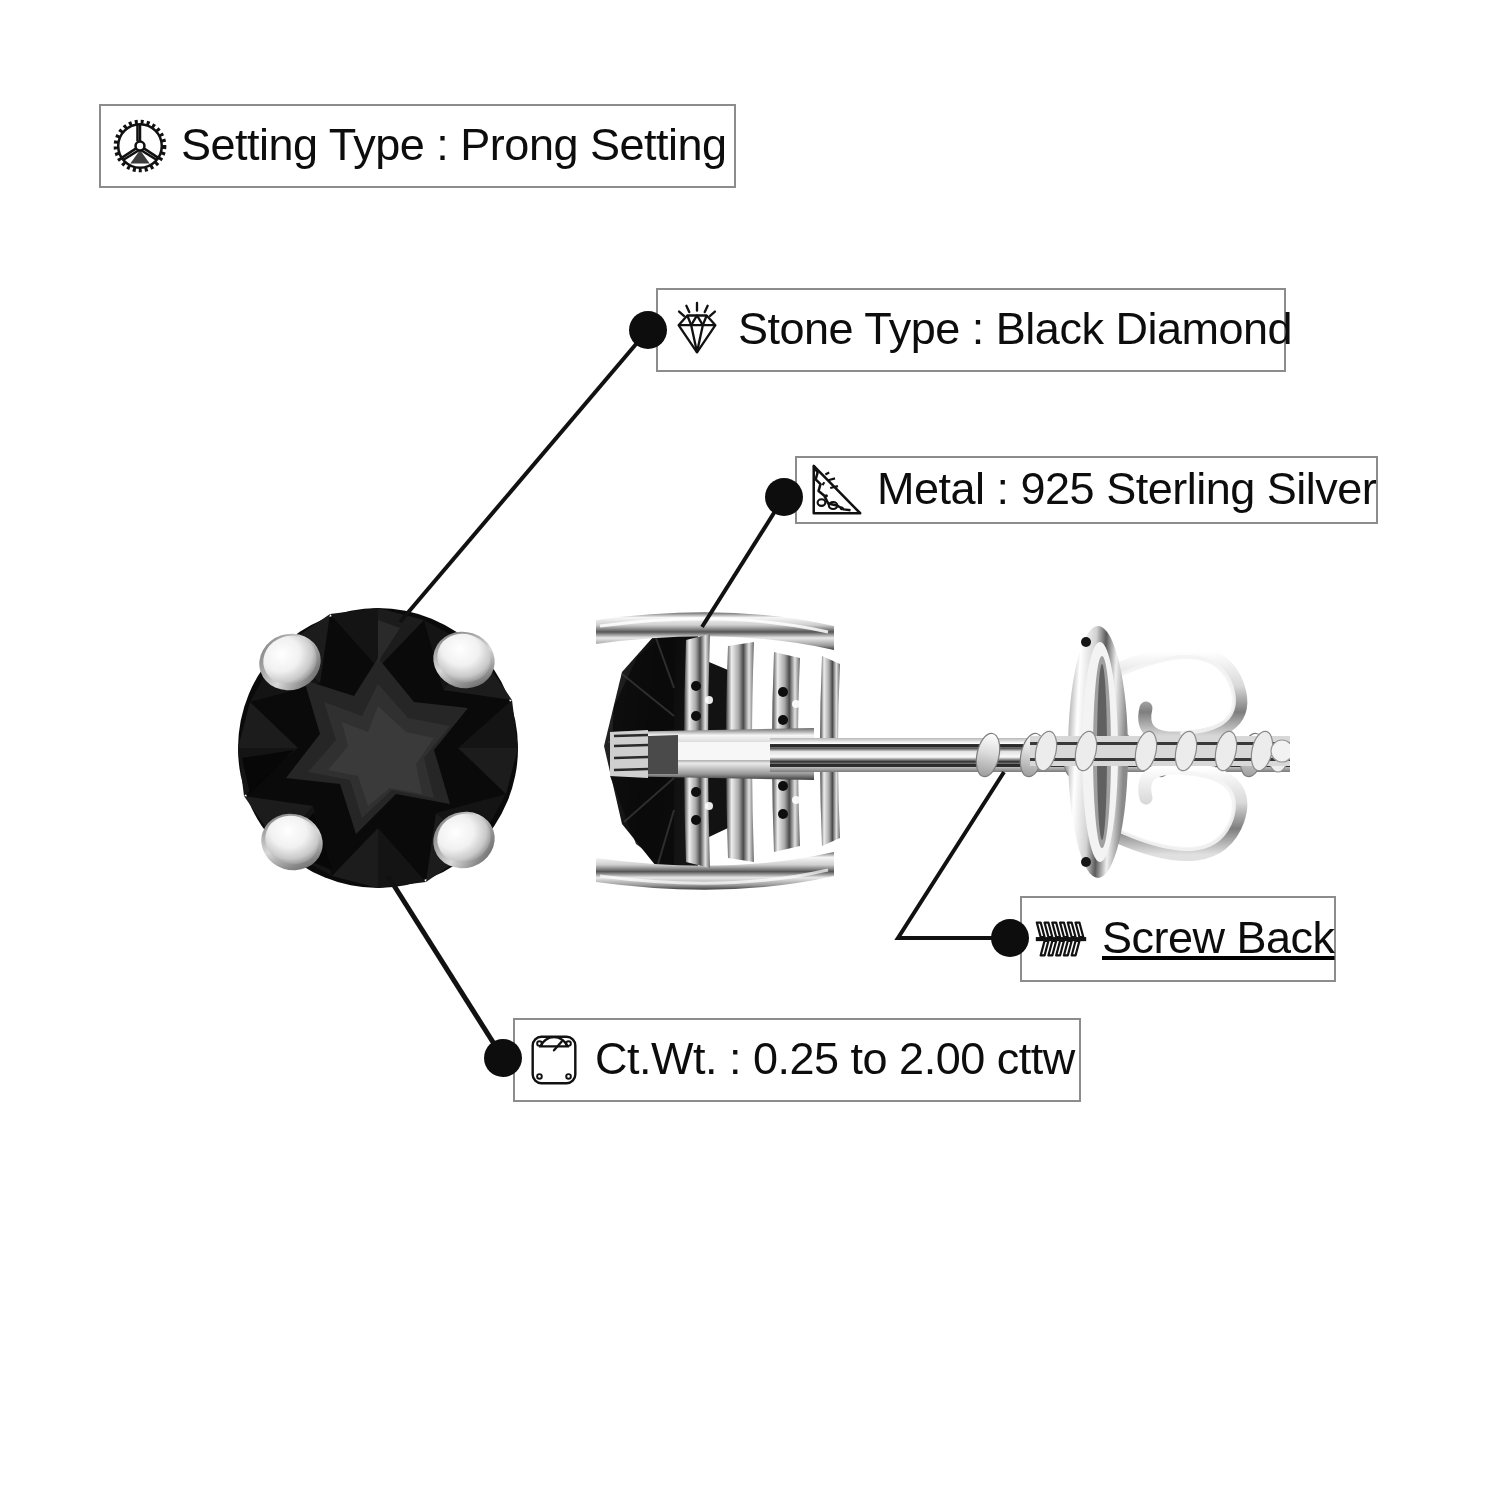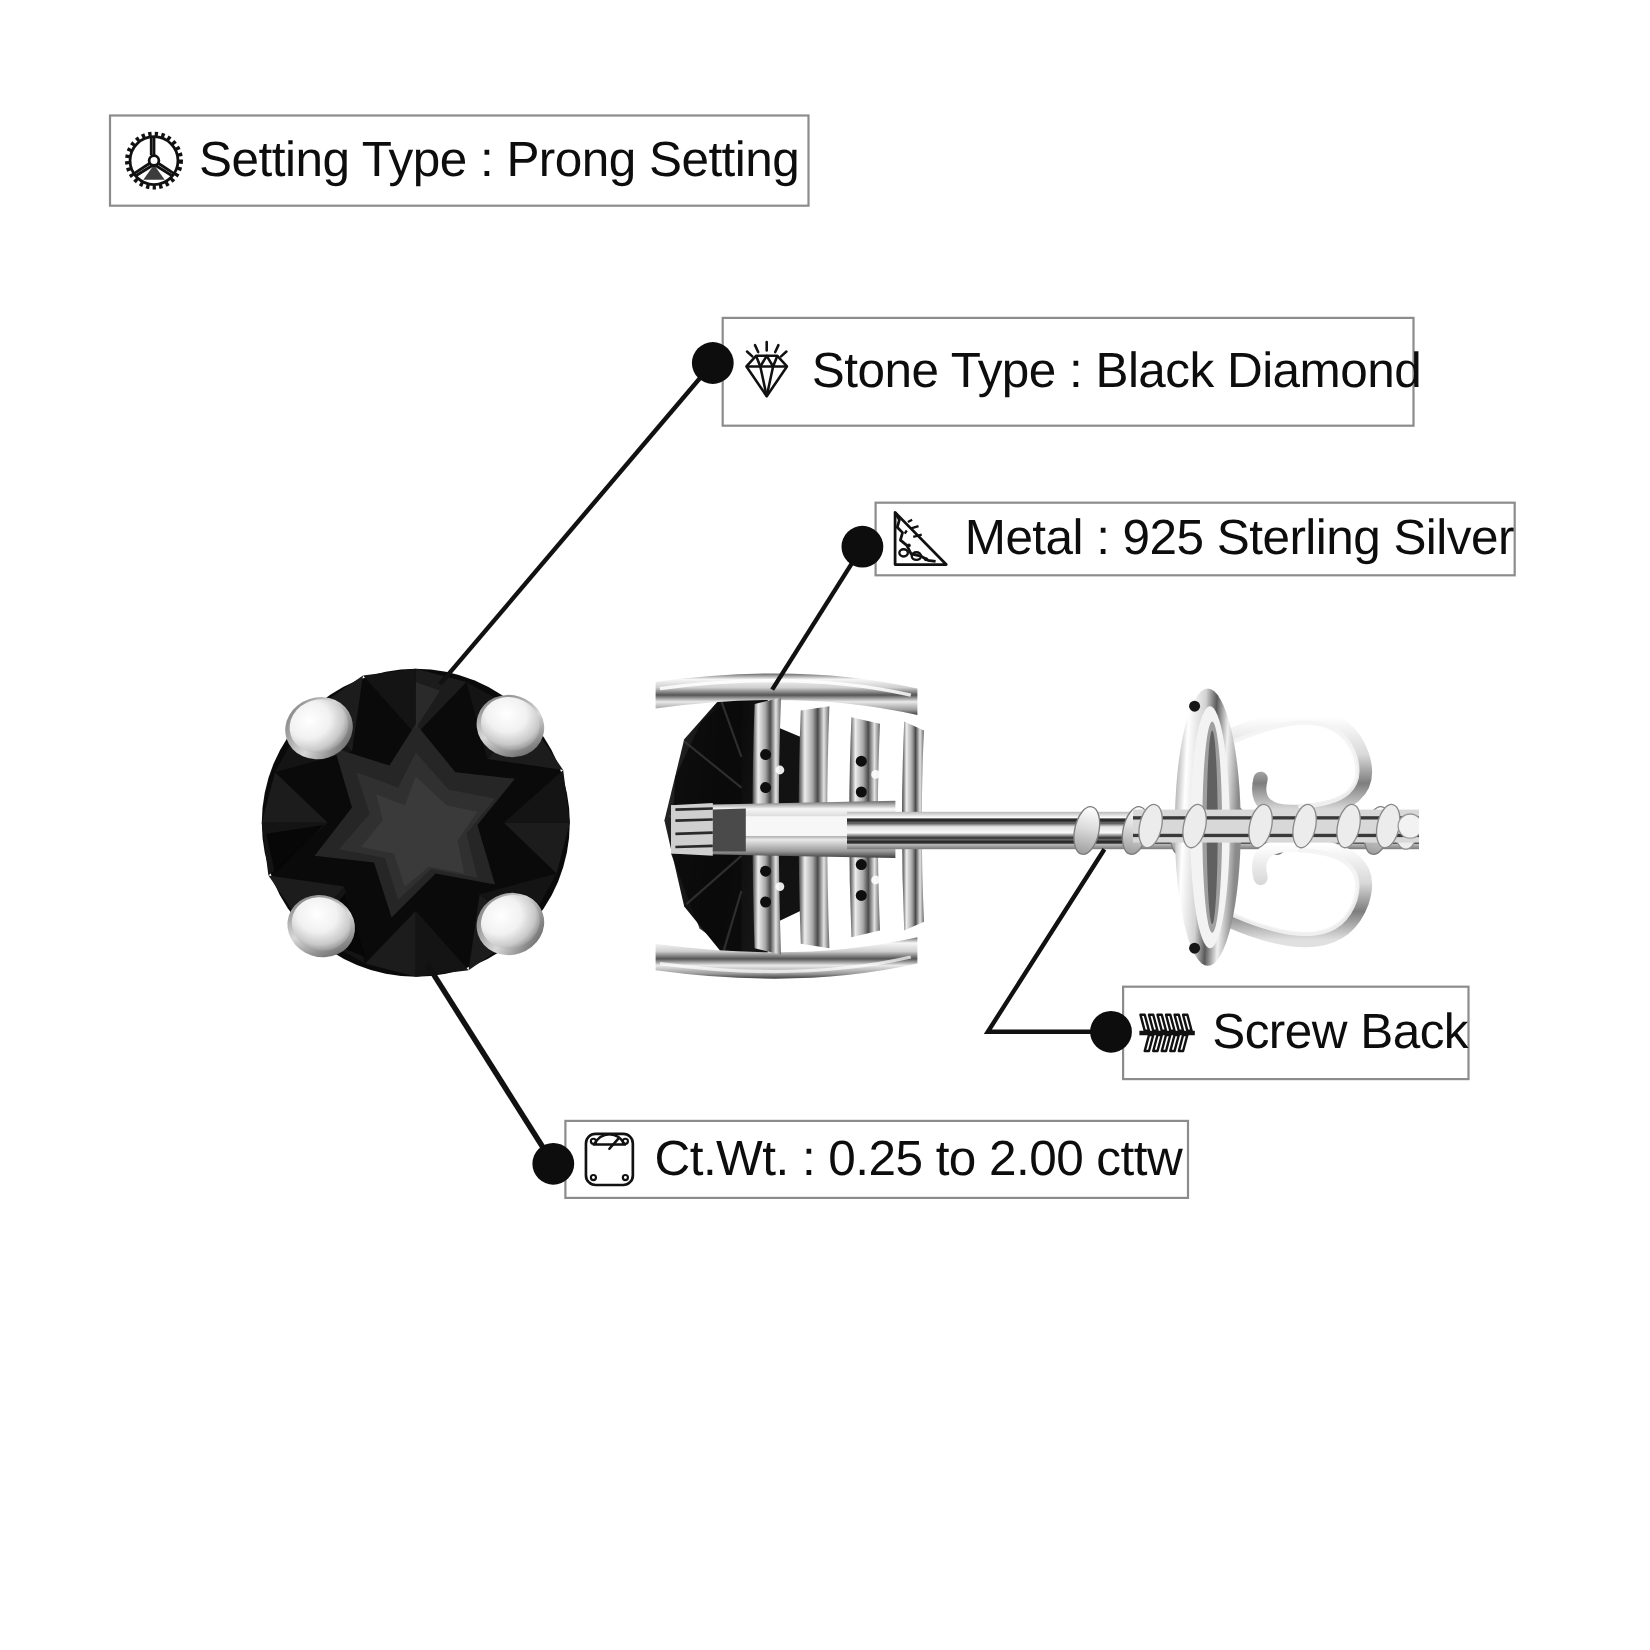--- a/index.html
+++ b/index.html
@@ -325,21 +325,21 @@
         <path d="M36 34.5 L50.5 44"></path>
         <path d="M33.6 36.6 L49 46.2"></path>
         <path d="M28 34.5 L13.5 44"></path>
         <path d="M30.4 36.6 L15 46.2"></path>
       </g>
       <path d="M32 36 L22 50 L42 50 Z" fill="#111111" opacity="0.82"></path>
     </svg>
     <span class="txt">Setting Type : Prong Setting</span>
   </div>
 
-  <div class="callout" style="left:656px; top:288px; width:630px; height:100px;">
+  <div class="callout" style="left:656px; top:288px; width:630px; height:84px;">
     <svg class="ico" width="62" height="62" viewBox="0 0 64 64">
       <g fill="none" stroke="#111111" stroke-width="2.4" stroke-linejoin="round">
         <path d="M13 27 L22 17 L42 17 L51 27 L32 55 Z"></path>
         <path d="M13 27 L51 27"></path>
         <path d="M22 17 L26 27 L32 55"></path>
         <path d="M42 17 L38 27 L32 55"></path>
         <path d="M26 27 L32 17 L38 27"></path>
       </g>
       <g stroke="#111111" stroke-width="2.4" stroke-linecap="round">
         <path d="M32 4 L32 12"></path>
@@ -363,41 +363,41 @@
         <path d="M18 27 L20 24"></path>
         <ellipse cx="17" cy="45" rx="4" ry="3.4"></ellipse>
         <ellipse cx="29" cy="48" rx="4.4" ry="3.6"></ellipse>
       </g>
       <circle cx="38" cy="51" r="1.9" fill="#111111"></circle>
       <circle cx="22" cy="38" r="1.7" fill="#111111"></circle>
     </svg>
     <span class="txt">Metal : 925 Sterling Silver</span>
   </div>
 
-  <div class="callout" style="left:1020px; top:896px; width:316px; height:86px;">
+  <div class="callout" style="left:1020px; top:896px; width:316px; height:86px;text-decoration:underline;">
     <svg class="ico" width="62" height="62" viewBox="0 0 64 64">
       <g fill="none" stroke="#111111" stroke-width="2.3" stroke-linejoin="round">
         <path d="M7 15 L11 15 L15 30 L11 30 Z"></path>
         <path d="M15 15 L19 15 L23 30 L19 30 Z"></path>
         <path d="M23 15 L27 15 L31 30 L27 30 Z"></path>
         <path d="M31 15 L35 15 L39 30 L35 30 Z"></path>
         <path d="M39 15 L43 15 L47 30 L43 30 Z"></path>
         <path d="M47 15 L51 15 L55 30 L51 30 Z"></path>
         <path d="M11 49 L15 34 L19 34 L15 49 Z"></path>
         <path d="M19 49 L23 34 L27 34 L23 49 Z"></path>
         <path d="M27 49 L31 34 L35 34 L31 49 Z"></path>
         <path d="M35 49 L39 34 L43 34 L39 49 Z"></path>
         <path d="M43 49 L47 34 L51 34 L47 49 Z"></path>
       </g>
       <rect x="6" y="30" width="52" height="4.2" fill="#111111"></rect>
     </svg>
     <span class="txt">Screw Back</span>
   </div>
 
-  <div class="callout" style="left:513px; top:1018px; width:568px; height:72px;">
+  <div class="callout" style="left:513px; top:1018px; width:568px; height:84px;">
     <svg class="ico" width="62" height="62" viewBox="0 0 64 64">
       <rect x="10" y="8" width="44" height="48" rx="9" ry="9" fill="none" stroke="#111111" stroke-width="2.5"></rect>
       <path d="M18 18 A15 15 0 0 1 46 18 Z" fill="none" stroke="#111111" stroke-width="2.4"></path>
       <path d="M32 22 L40 13" stroke="#111111" stroke-width="2.4" stroke-linecap="round"></path>
       <g fill="none" stroke="#111111" stroke-width="2">
         <circle cx="17" cy="15" r="2.4"></circle>
         <circle cx="47" cy="15" r="2.4"></circle>
         <circle cx="17" cy="49" r="2.4"></circle>
         <circle cx="47" cy="49" r="2.4"></circle>
       </g>

